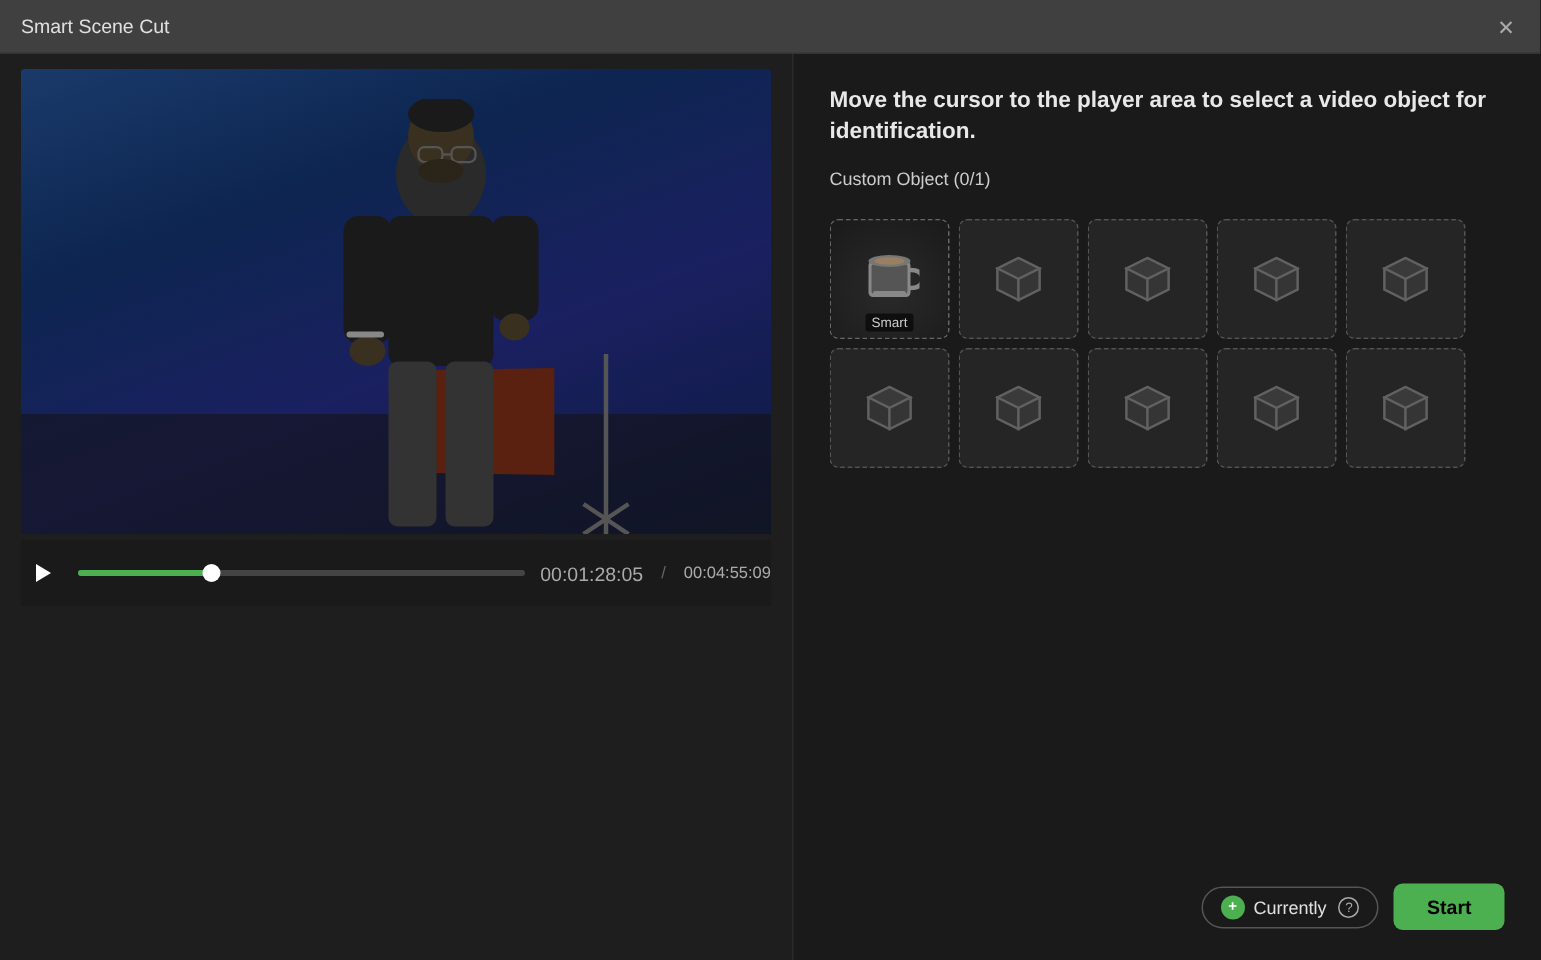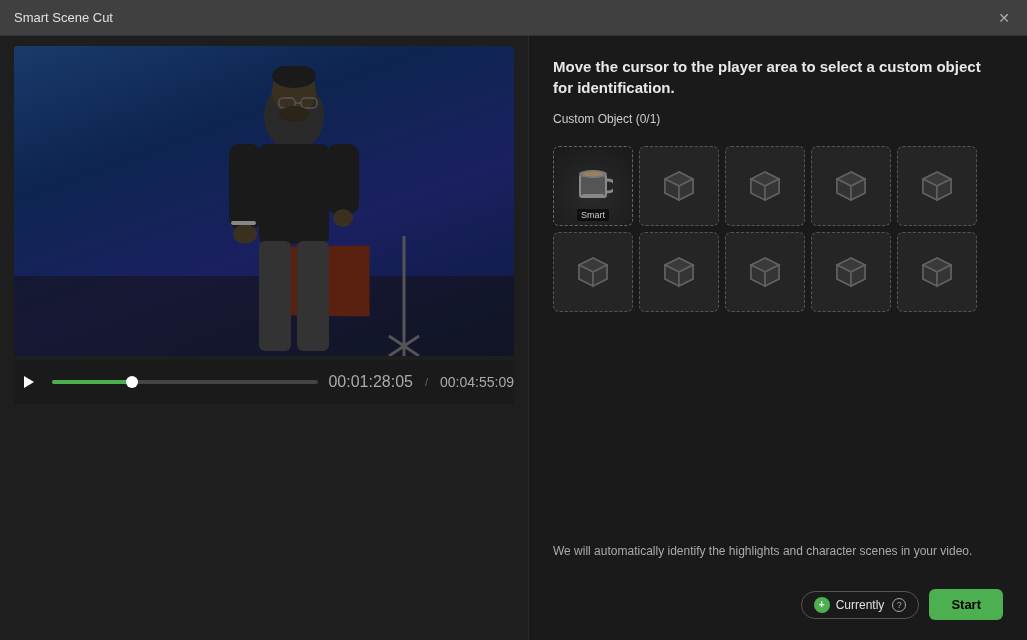--- a/index.html
+++ b/index.html
@@ -135,31 +135,31 @@
       height: 12px;
       background: #fff;
       border-radius: 50%;
       position: absolute;
       top: 50%;
       left: 30%;
       transform: translate(-50%, -50%);
       cursor: pointer;
     }
     .time-current {
-      font-size: 16px;
+      font-size: 13px;
       color: #aaa;
       white-space: nowrap;
     }
     .time-separator {
       font-size: 11px;
       color: #666;
       margin: 0 2px;
     }
     .time-total {
-      font-size: 14px;
+      font-size: 11px;
       color: #aaa;
       white-space: nowrap;
     }
     
     .right-panel {
       flex: 1;
       padding: 20px 24px;
       display: flex;
       flex-direction: column;
       gap: 14px;
@@ -347,21 +347,21 @@
         <div class="progress-bar-fill"></div>
         <div class="progress-handle"></div>
       </div>
       <span class="time-current">00:01:28:05</span>
       <span class="time-separator">/</span>
       <span class="time-total">00:04:55:09</span>
     </div>
   </div>
 
   <div class="right-panel">
-    <div class="instruction-title">Move the cursor to the player area to select a custom object for identification.</div>
+    <div class="instruction-title">Move the cursor to the player area to select a video object for identification.</div>
 
     <div class="custom-object-label">Custom Object (0/1)</div>
 
     <div class="object-grid">
 
       <div class="object-cell sample">
         <div class="sample-img">
 
           <svg width="40" height="44" viewBox="0 0 40 44">
             <rect x="6" y="10" width="28" height="24" rx="3" fill="#888"></rect>
@@ -447,21 +447,20 @@
           <polygon points="18,4 32,11 32,25 18,32 4,25 4,11" fill="none" stroke="#aaa" stroke-width="1.5"></polygon>
           <polygon points="18,4 32,11 18,18 4,11" fill="#555" stroke="#aaa" stroke-width="1.5"></polygon>
           <polygon points="4,11 18,18 18,32 4,25" fill="#444" stroke="#aaa" stroke-width="1.5"></polygon>
           <polygon points="18,18 32,11 32,25 18,32" fill="#4a4a4a" stroke="#aaa" stroke-width="1.5"></polygon>
         </svg>
       </div>
     </div>
 
     <div class="spacer"></div>
 
-    <div class="auto-identify-text">We will automatically identify the highlights and character scenes in your video.</div>
 
     <div style="display:flex; align-items:center; justify-content:flex-end; gap:10px; margin-top:14px;">
       <div class="unlimited-btn">
         <div class="unlimited-icon">+</div>
         <span>Currently</span>
         <div class="help-icon-small">?</div>
       </div>
       <button class="start-btn">Start</button>
     </div>
   </div>

